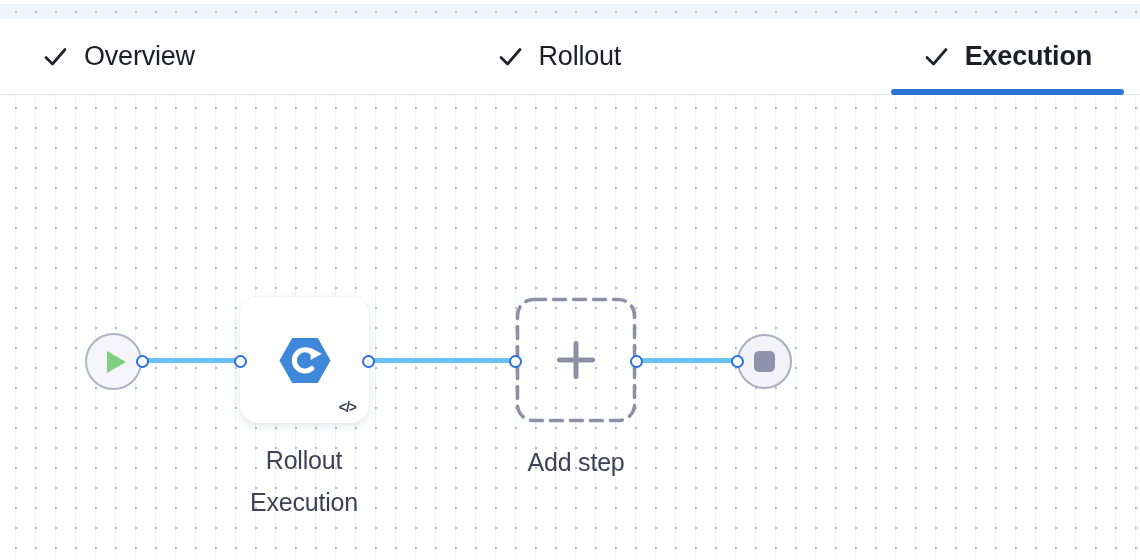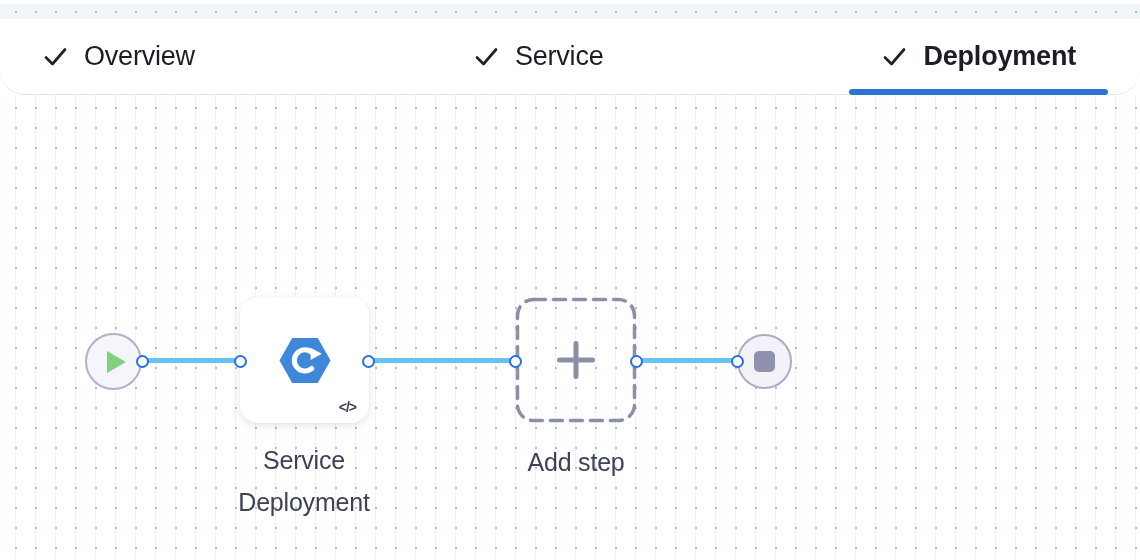--- a/index.html
+++ b/index.html
@@ -10,22 +10,21 @@
   .top-strip {
     margin-top:4px; height:15px; background-color:#eff5f9;
     background-image: radial-gradient(circle, #b4bac6 1.2px, transparent 1.5px);
     background-size: 20px 20px; background-position: 6px -2px;
   }
 
   
   .tab-bar {
     height:76px; background:#ffffff; border-bottom:1px solid #e2e3e8;
     display:flex; align-items:stretch; justify-content:space-between;
-    padding:0 32px 0 10px;
-    border-radius:25px;
+    padding:0 16px 0 10px;
   }
   .tab {
     display:flex; align-items:center; gap:15px; padding:0 32px;
     position:relative; font-size:27px; color:#1c1d26; cursor:pointer;
     letter-spacing:-0.2px;
   }
   .tab.active .tab-label { font-weight:700; }
   .tab-underline {
     display:none; position:absolute; left:0; right:0; bottom:-1px;
     height:6px; border-radius:3px; background:#2b74d4;
@@ -107,28 +106,28 @@
     <svg class="check-icon" viewBox="0 0 27 27">
       <path d="M4 14.5l6.5 6.5L23 6.5" fill="none" stroke="#20212b" stroke-width="2.7" stroke-linecap="round" stroke-linejoin="round"></path>
     </svg>
     <span class="tab-label">Overview</span>
 
   </div>
   <div class="tab">
     <svg class="check-icon" viewBox="0 0 27 27">
       <path d="M4 14.5l6.5 6.5L23 6.5" fill="none" stroke="#20212b" stroke-width="2.7" stroke-linecap="round" stroke-linejoin="round"></path>
     </svg>
-    <span class="tab-label">Service</span>
+    <span class="tab-label">Rollout</span>
 
   </div>
   <div class="tab active">
     <svg class="check-icon" viewBox="0 0 27 27">
       <path d="M4 14.5l6.5 6.5L23 6.5" fill="none" stroke="#20212b" stroke-width="2.7" stroke-linecap="round" stroke-linejoin="round"></path>
     </svg>
-    <span class="tab-label">Deployment</span>
+    <span class="tab-label">Execution</span>
     <div class="tab-underline"></div>
   </div>
 </div>
 
 <div class="canvas">
 
   <div class="edge edge-1"></div>
   <div class="edge edge-2"></div>
   <div class="edge edge-3"></div>
 
@@ -158,15 +157,15 @@
     <div class="stop-icon"></div>
   </div>
 
   <div class="port port-1"></div>
   <div class="port port-2"></div>
   <div class="port port-3"></div>
   <div class="port port-4"></div>
   <div class="port port-5"></div>
   <div class="port port-6"></div>
 
-  <div class="node-label label-rollout">Service Deployment</div>
+  <div class="node-label label-rollout">Rollout Execution</div>
   <div class="node-label label-addstep">Add step</div>
 </div>
 
 </body></html>

